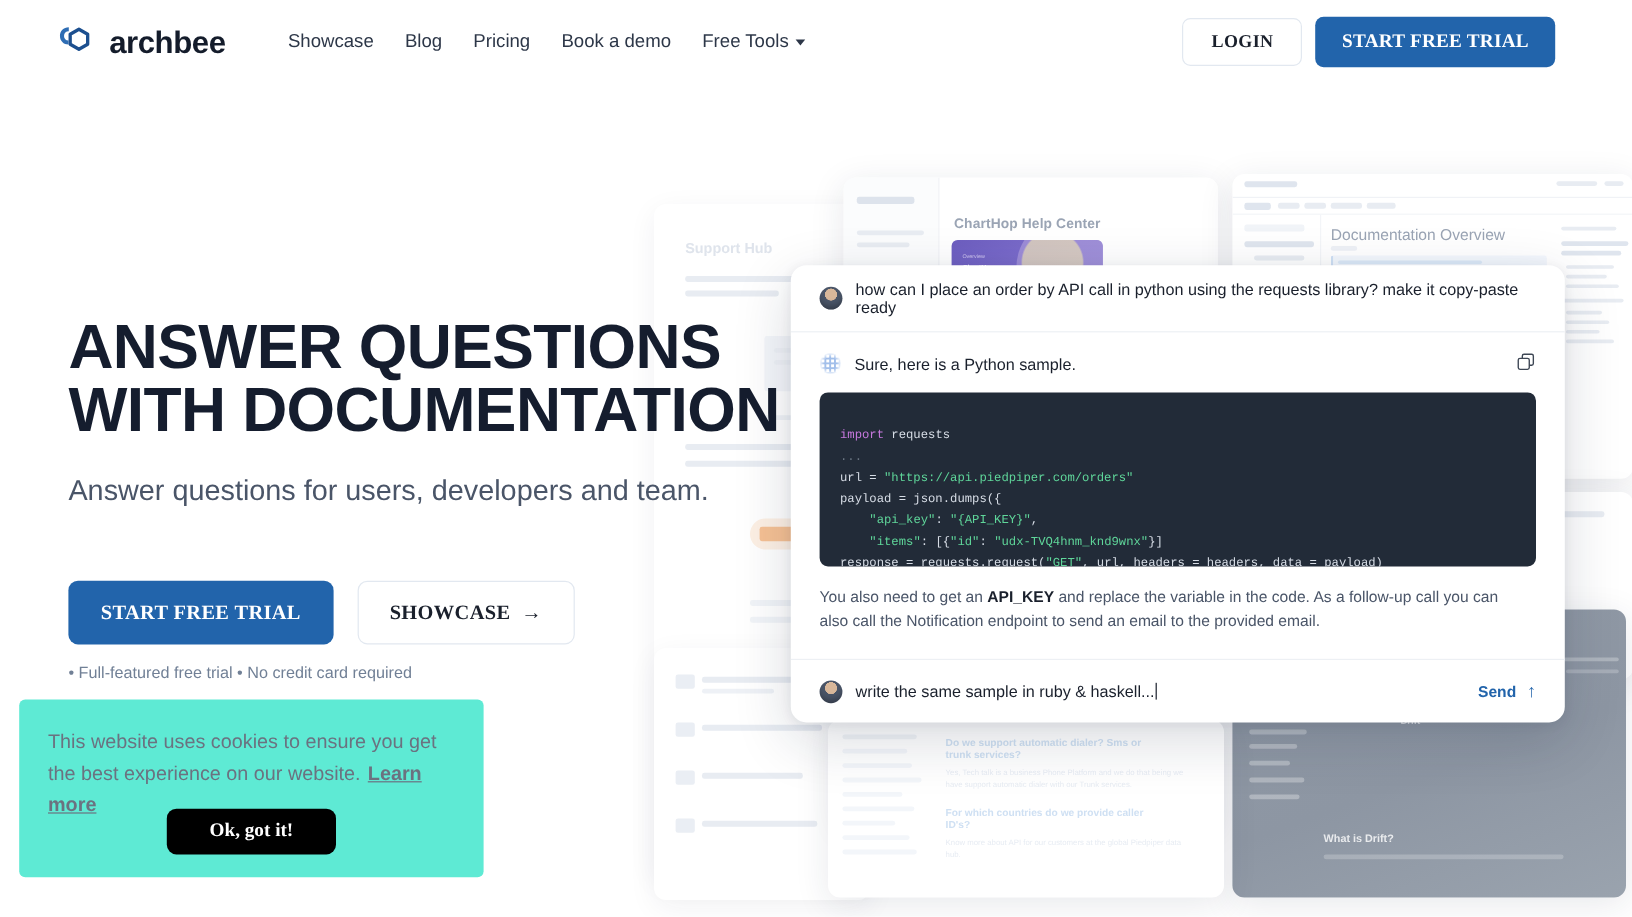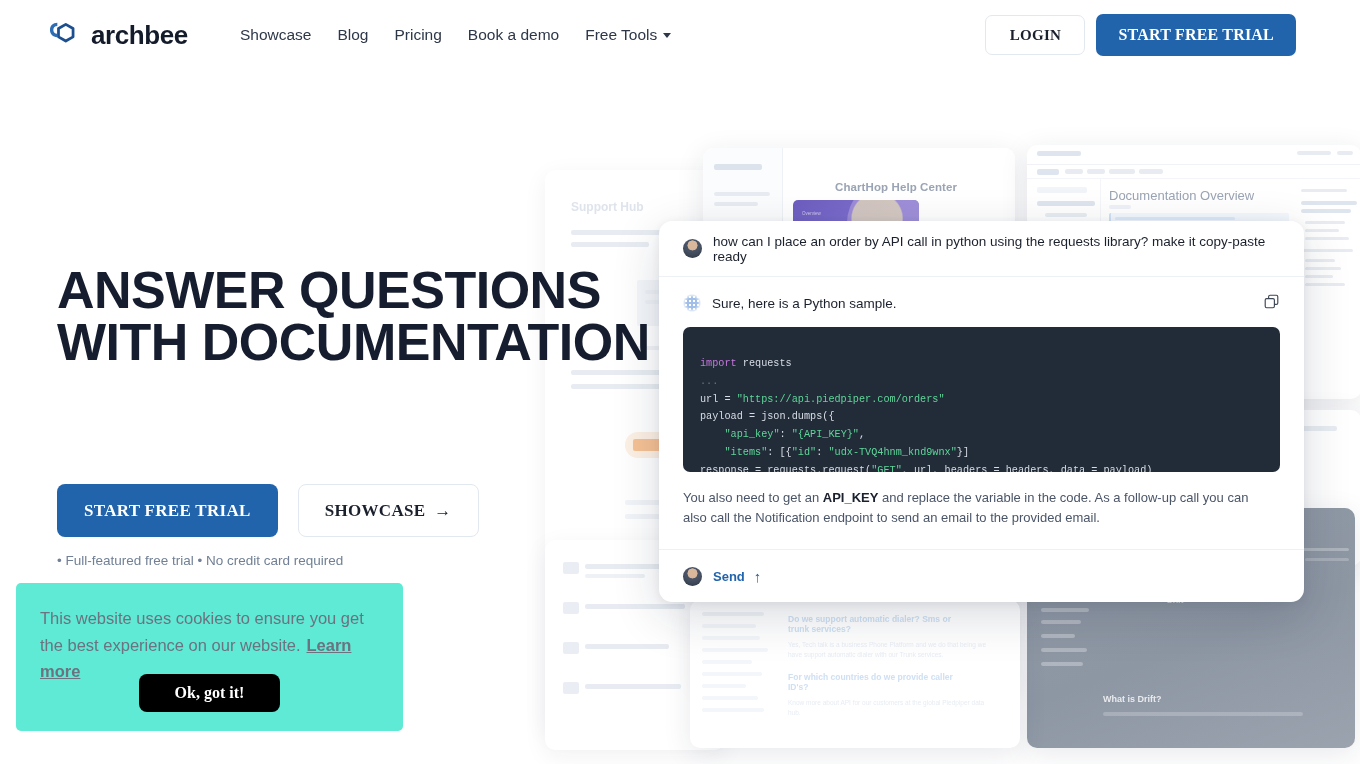--- a/index.html
+++ b/index.html
@@ -134,21 +134,21 @@
     overflow: hidden;
   }
   .sk { background: #e8ecf2; border-radius: 2px; position: absolute; }
 
   
   .card-a { left: 703px; top: 78px; width: 312px; height: 540px; }
   .card-a .side { position:absolute; left:0; top:0; width:80px; height:100%;
                   background:#fbfcfd; border-right:1px solid #eef1f5; }
   .card-a .mainzone { position:absolute; left:80px; top:0; right:0; height:100%; background:#fff; }
   .ch-title { position:absolute; left:92px; top:33px; font-size:11.5px;
-              font-weight:bold; color:#9aa4b4; letter-spacing:.1px;margin-left:40px; }
+              font-weight:bold; color:#9aa4b4; letter-spacing:.1px; }
   .ch-hero {
     position:absolute; left:90px; top:52px; width:126px; height:72px;
     border-radius:5px;
     background: linear-gradient(125deg,#6d5ec0 0%, #7b6ccb 42%, #8d7fd6 58%, #b9b1e4 100%);
     overflow:hidden;
   }
   .ch-hero::after{
     content:""; position:absolute; right:-14px; top:-20px; width:86px; height:86px;
     border-radius:50%;
     background: radial-gradient(circle at 35% 45%, #d9cdbf 0 34%, #9f8fd8 36% 60%, transparent 62%);
@@ -481,33 +481,38 @@
     <span class="tk-str">"api_key"</span><span>: </span><span class="tk-str">"{API_KEY}"</span><span>,</span>
     <span class="tk-str">"items"</span><span>: [{</span><span class="tk-str">"id"</span><span>: </span><span class="tk-str">"udx-TVQ4hnm_knd9wnx"</span><span>}]</span>
 <span>response = requests.request(</span><span class="tk-str">"GET"</span><span>, url, headers = headers, data = payload)</span></pre>
     </div>
 
     <div class="chat-foot"><span>You also need to get an </span><b>API_KEY</b><span> and replace the variable in the code. As a follow-up call you can also call the Notification endpoint to send an email to the provided email.</span></div>
   </div>
 
   <div class="chat-input">
     <div class="avatar"></div>
+    <div class="chat-input-text">
+        <span>write the same sample in ruby &amp; haskell...</span>
+        <span class="caretbar"></span>
+      </div>
     <div class="send-wrap">
       <span class="send-label">Send</span>
       <span class="send-arrow">↑</span>
     </div>
   </div>
 </div>
 
 <div class="hero">
   <h1 class="hero-title">
     <span class="line">ANSWER QUESTIONS</span>
     <span class="line">WITH DOCUMENTATION</span>
   </h1>
   <p class="hero-sub">
+    <span class="line">Answer questions for users, developers and team.</span>
   </p>
   <div class="hero-ctas">
     <button class="btn btn-trial-hero">START FREE TRIAL</button>
     <button class="btn btn-showcase">
       <span>SHOWCASE</span>
       <span>→</span>
     </button>
   </div>
   <div class="hero-note">• Full-featured free trial • No credit card required</div>
 </div>

